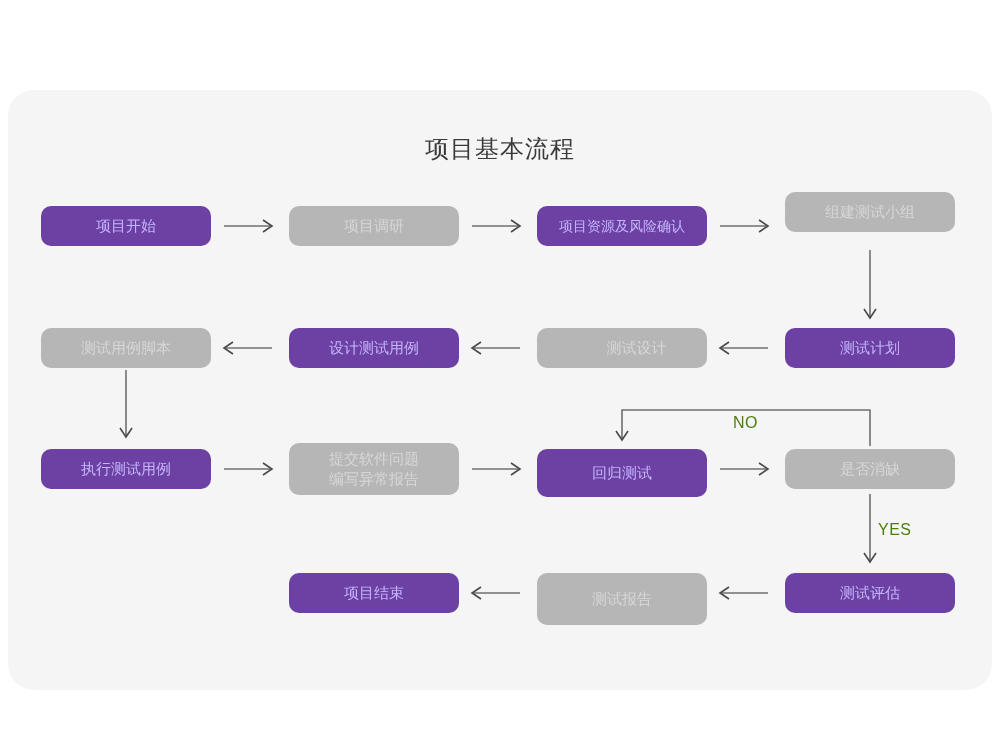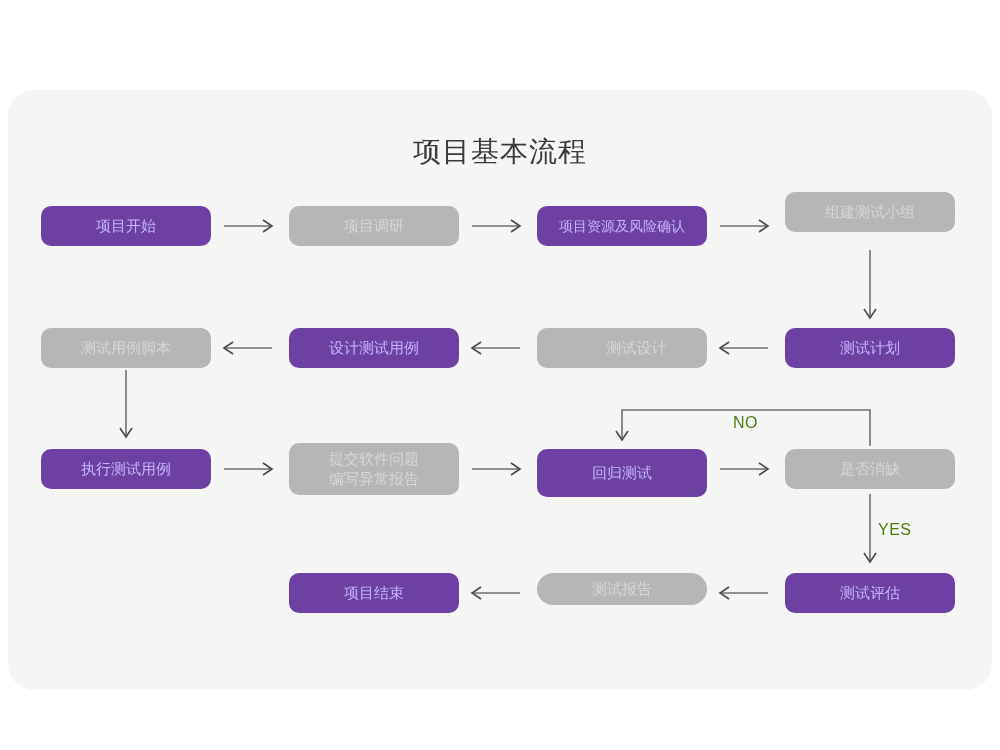--- a/index.html
+++ b/index.html
@@ -18,21 +18,21 @@
     width: 984px; height: 600px;
     background: #f5f5f6;
     border-radius: 26px;
   }
 
   .chart-title {
     position: absolute;
     left: 0; top: 133px;
     width: 1000px;
     text-align: center;
-    font-size: 28px;
+    font-size: 24px;
     color: #3a3a3a;
     letter-spacing: 1px;
     font-weight: 400;
   }
 
   
   .node {
     position: absolute;
     display: flex;
     align-items: center;
@@ -165,16 +165,16 @@
   <div class="node gray" style="left:537px; top:328px; width:170px; height:40px;padding-left:35px;">测试设计</div>
   <div class="node purple" style="left:785px; top:328px; width:170px; height:40px;">测试计划</div>
 
   <div class="node purple" style="left:41px;  top:449px; width:170px; height:40px;">执行测试用例</div>
   <div class="node gray" style="left:289px; top:443px; width:170px; height:52px;">提交软件问题
 编写异常报告</div>
   <div class="node purple" style="left:537px; top:449px; width:170px; height:48px;">回归测试</div>
   <div class="node gray" style="left:785px; top:449px; width:170px; height:40px;">是否消缺</div>
 
   <div class="node purple" style="left:289px; top:573px; width:170px; height:40px;">项目结束</div>
-  <div class="node gray" style="left:537px; top:573px; width:170px; height:32px;border-radius:16px;">测试报告</div>
+  <div class="node gray" style="left:537px; top:573px; width:170px; height:52px;">测试报告</div>
   <div class="node purple" style="left:785px; top:573px; width:170px; height:40px;">测试评估</div>
 
 </div>
 
 </body></html>

